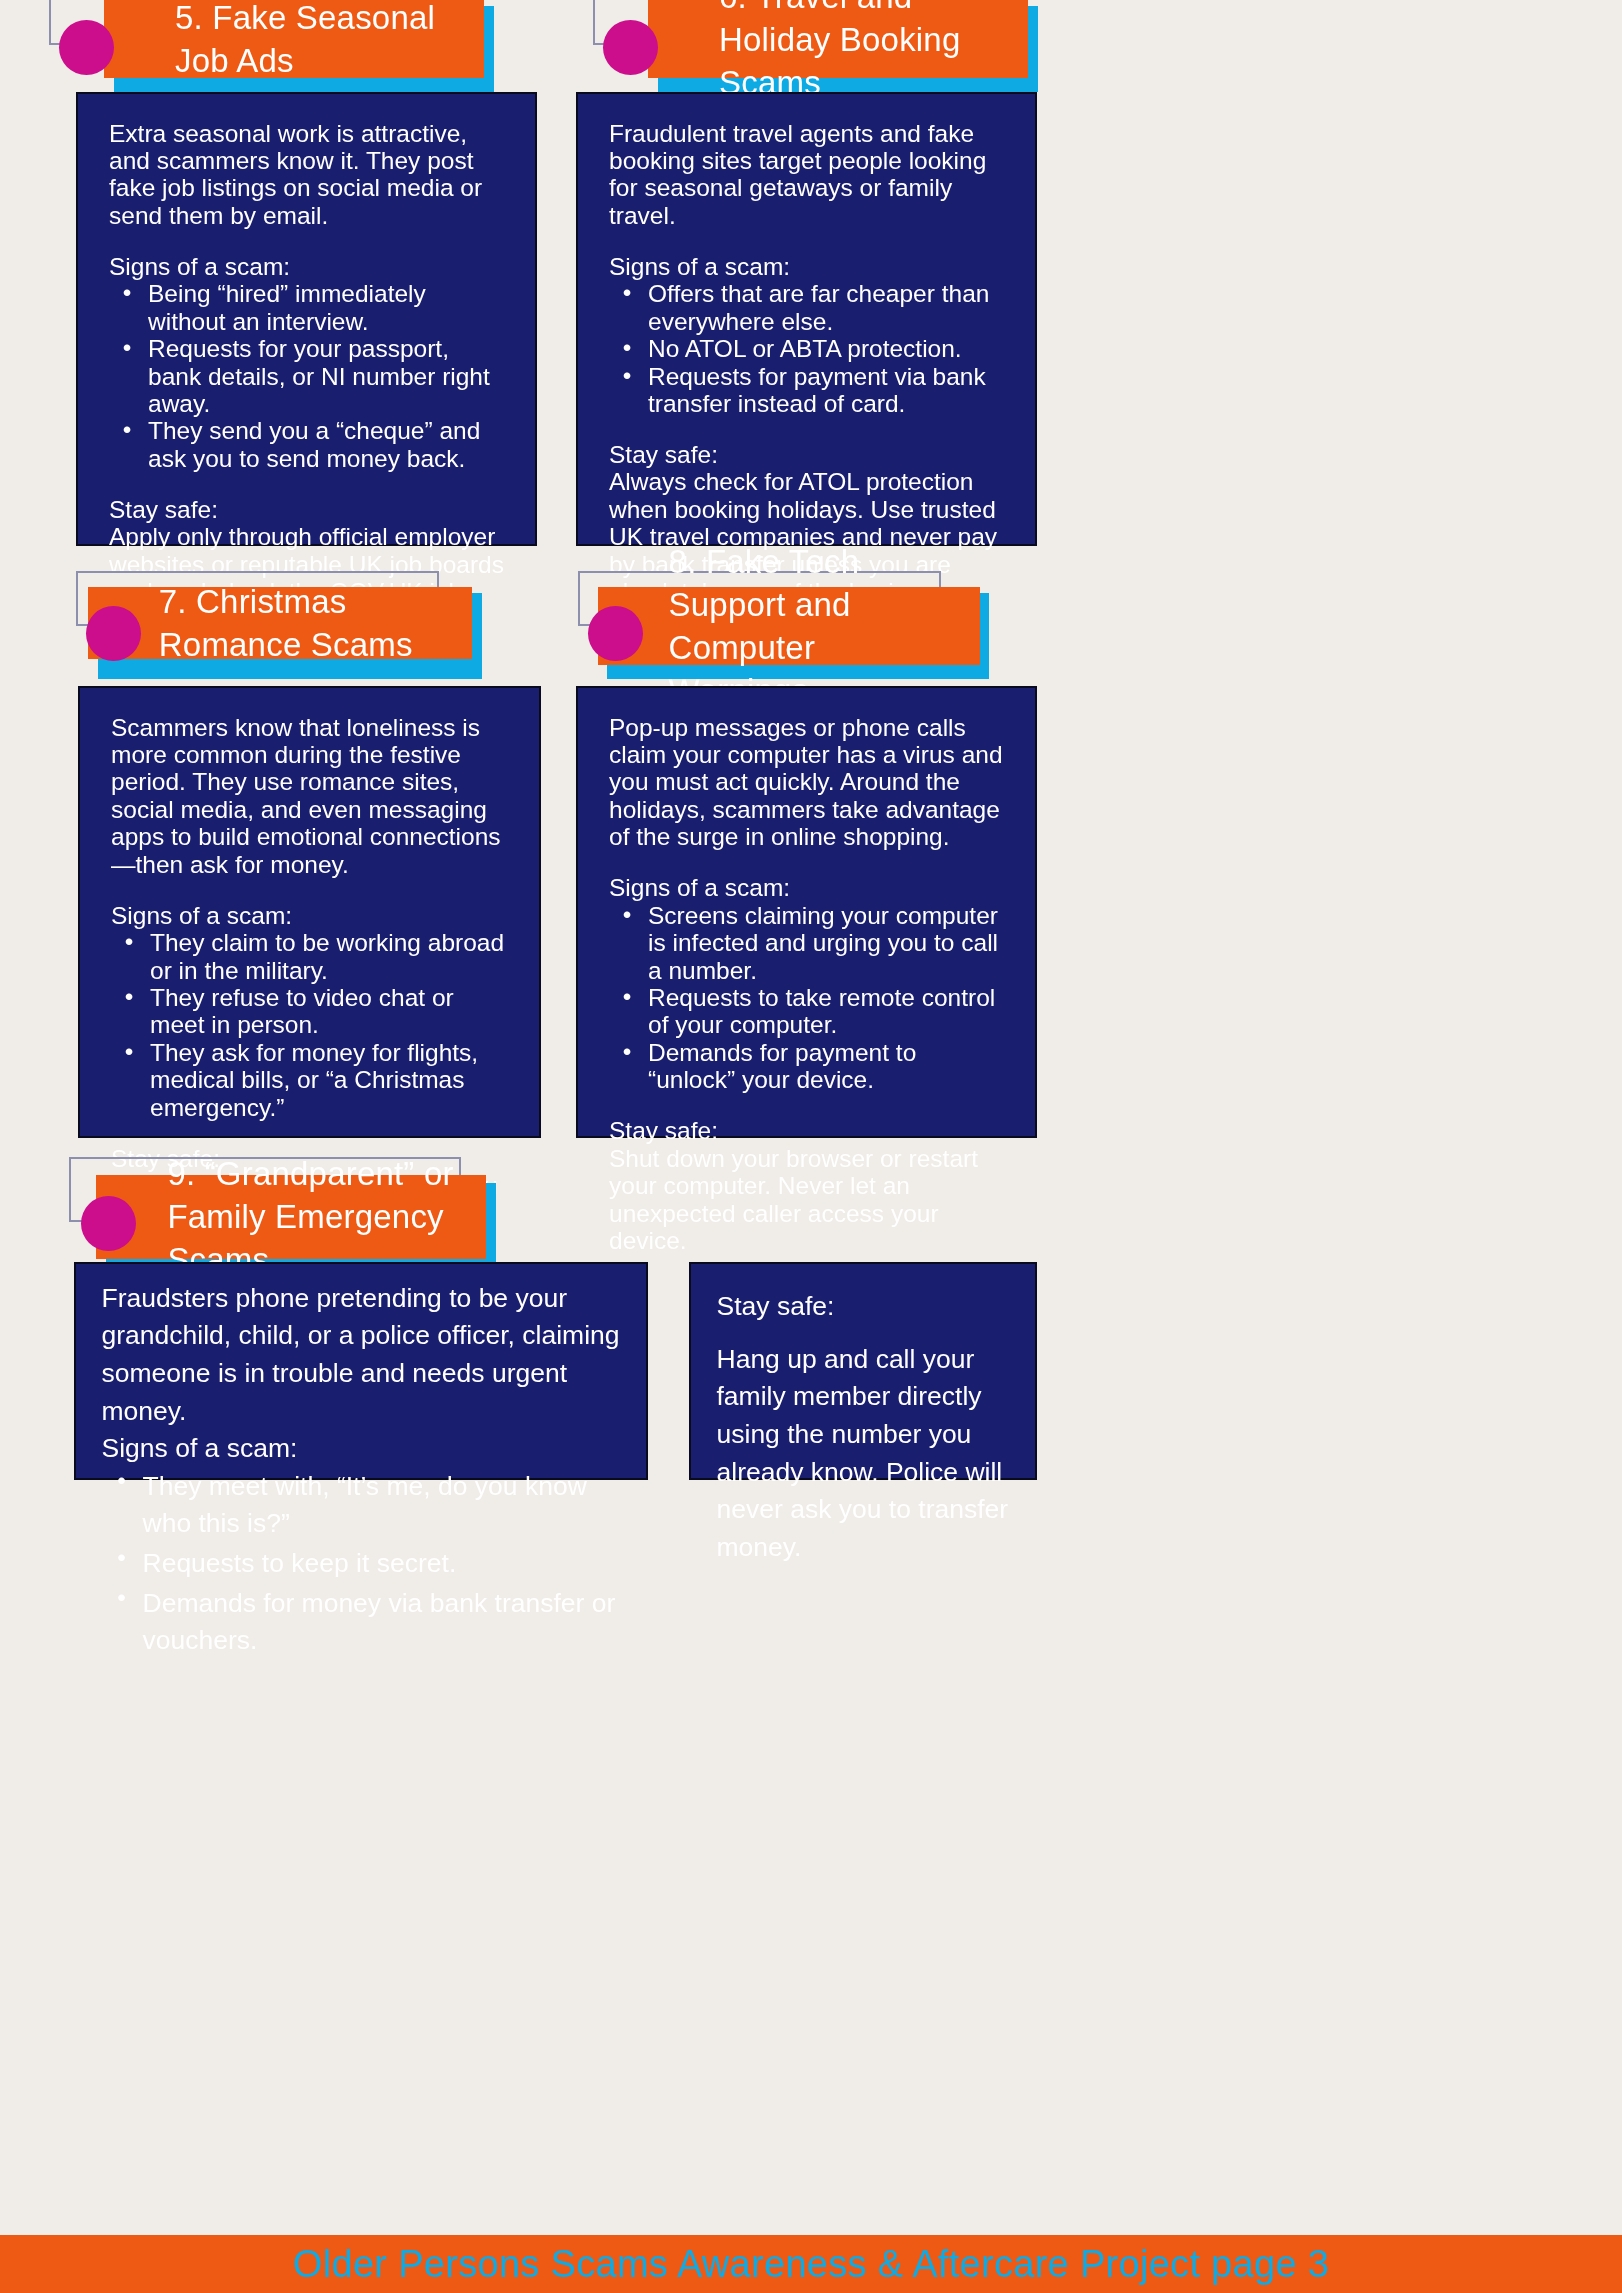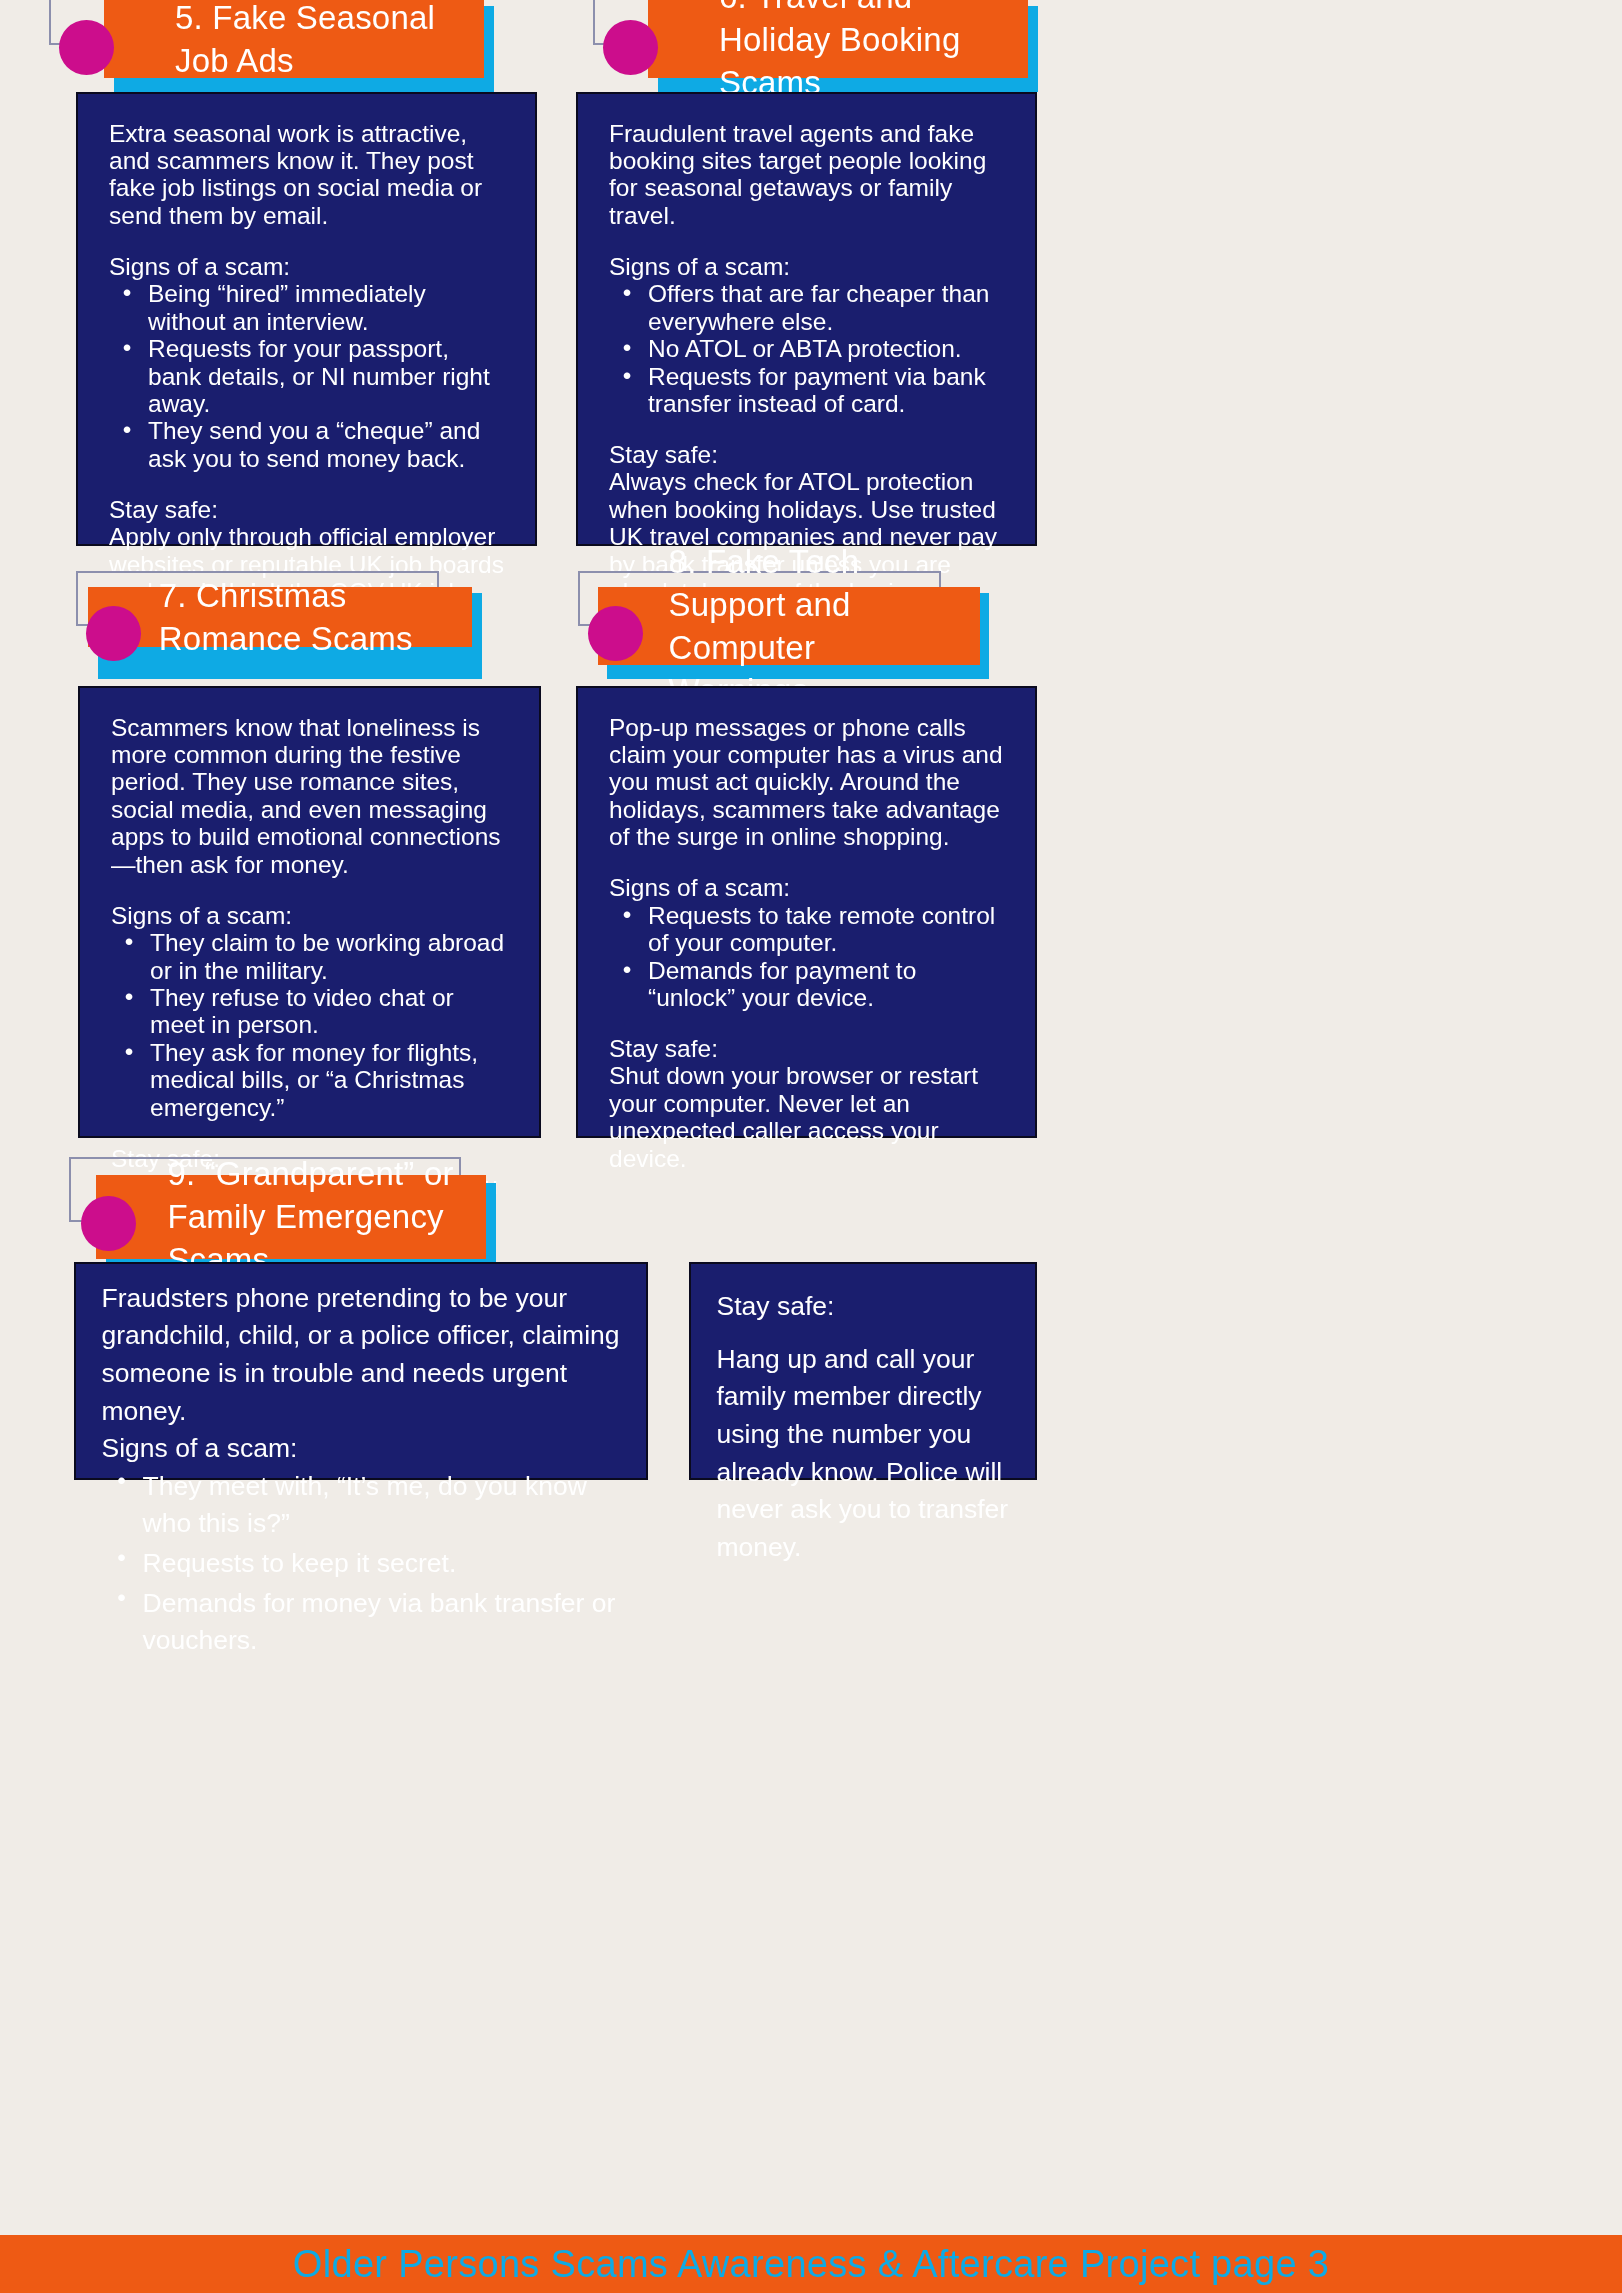--- a/index.html
+++ b/index.html
@@ -176,21 +176,21 @@
         <li>Requests for payment via bank transfer instead of card.</li>
       </ul>
       <p class="gap">Stay safe:</p>
       <p>Always check for ATOL protection when booking holidays. Use trusted UK travel companies and never pay by bank transfer unless you are absolutely sure of the business.</p>
     </div>
   </div>
 
   <div class="sec-head" style="left:76px; top:571px; width:392px; height:92px;">
     <div class="sec-outline" style="left:0; top:0px; width:363px; height:55px;"></div>
     <div class="sec-cyan" style="left:21.6px; top:21.6px; width:384px; height:86px;"></div>
-    <div class="sec-orange" style="left:11.8px; top:15.7px; width:384px; height:60px;">
+    <div class="sec-orange" style="left:11.8px; top:15.7px; width:384px; height:72px;">
       <span class="sec-title">7. Christmas Romance Scams</span>
     </div>
     <div class="sec-dot" style="left:9.8px; top:35px;"></div>
   </div>
 
   <div class="card" style="left:78px; top:686px; width:463px; height:452px;">
     <div class="card-inner">
       <p>Scammers know that loneliness is more common during the festive period. They use romance sites, social media, and even messaging apps to build emotional connections—then ask for money.</p>
       <p class="gap">Signs of a scam:</p>
       <ul>
@@ -210,20 +210,21 @@
       <span class="sec-title">8. Fake Tech Support and Computer Warnings</span>
     </div>
     <div class="sec-dot" style="left:9.8px; top:35px;"></div>
   </div>
 
   <div class="card" style="left:576px; top:686px; width:461px; height:452px;">
     <div class="card-inner">
       <p>Pop-up messages or phone calls claim your computer has a virus and you must act quickly. Around the holidays, scammers take advantage of the surge in online shopping.</p>
       <p class="gap">Signs of a scam:</p>
       <ul>
+        <li>Screens claiming your computer is infected and urging you to call a number.</li>
         <li>Requests to take remote control of your computer.</li>
         <li>Demands for payment to “unlock” your device.</li>
       </ul>
       <p class="gap">Stay safe:</p>
       <p>Shut down your browser or restart your computer. Never let an unexpected caller access your device.</p>
     </div>
   </div>
 
   <div class="sec-head" style="left:69px; top:1157px; width:421px; height:108px;">
     <div class="sec-outline" style="left:0; top:0px; width:392px; height:65px;"></div>

